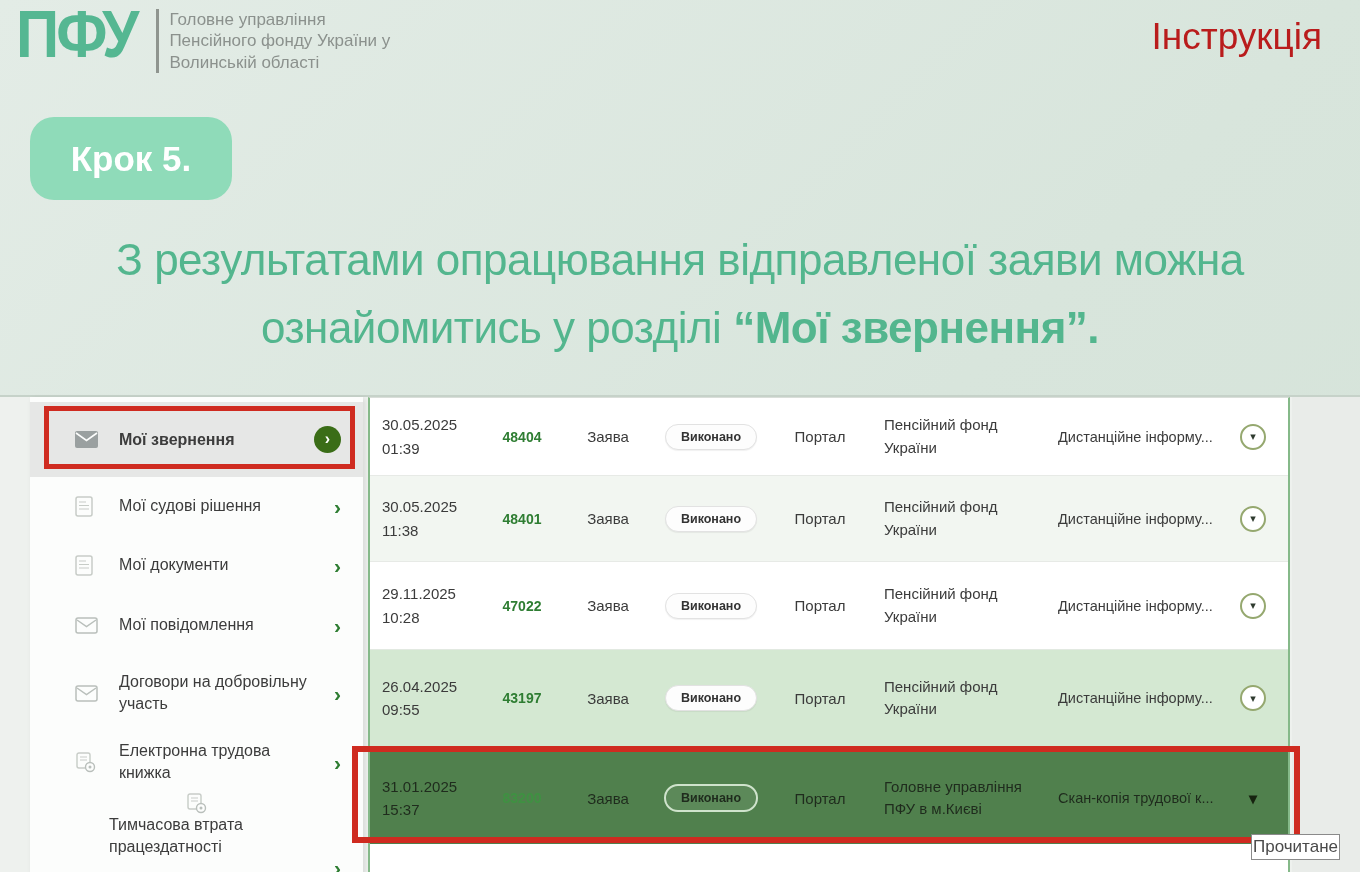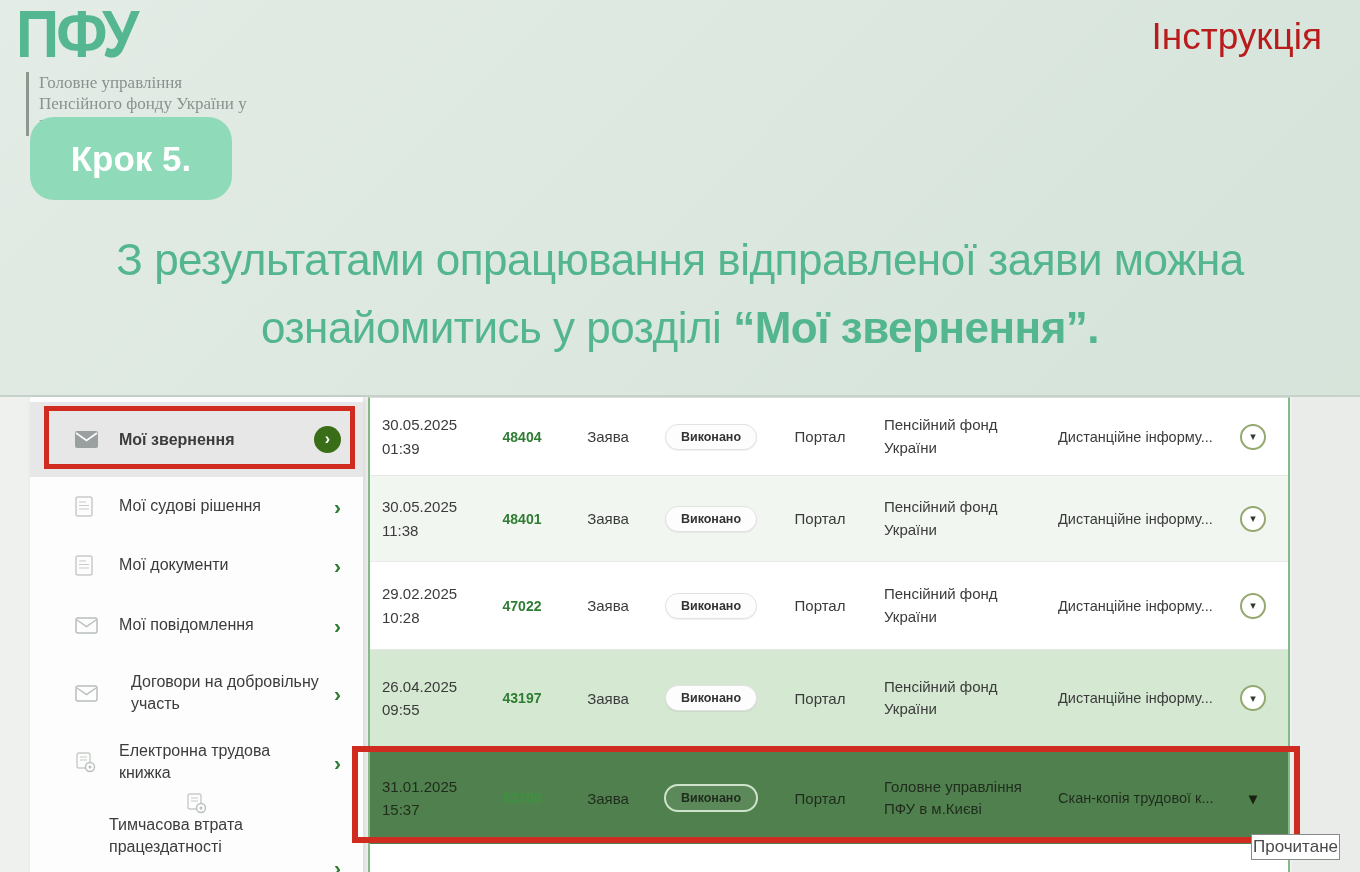--- a/index.html
+++ b/index.html
@@ -4,25 +4,25 @@
 <style>
   * { box-sizing: border-box; }
   html,body { margin:0; padding:0; }
   body {
     width:1360px; height:872px; position:relative; overflow:hidden;
     background:linear-gradient(135deg,#e3ece6 0%,#d8e5dc 60%,#d5e3d9 100%);
     font-family:"Liberation Sans",sans-serif;
   }
 
   
-  .header-logo { position:absolute; left:16px; top:0; display:flex; align-items:flex-start;flex-direction:column; }
+  .header-logo { position:absolute; left:16px; top:0; display:flex; align-items:flex-start; }
   .logo-text { font-size:60px; font-weight:800; color:#55b792; letter-spacing:-3px;
                line-height:1.05; transform:scaleY(1.1); transform-origin:top left; }
-  .org-block { border-left:3px solid #8f958f; margin-left:10px; padding-left:10px; margin-top:9px;
-               color:#8b918d; font-size:17px; line-height:1.25; font-weight:500;font-family:Liberation Serif, serif; }
+  .org-block { border-left:3px solid #8f958f; margin-left:20px; padding-left:10px; margin-top:9px;
+               color:#8b918d; font-size:17px; line-height:1.25; font-weight:500; }
   .doc-label { position:absolute; top:16px; right:38px; font-size:37px; color:#b91c1c; font-weight:500; }
 
   
   .badge { position:absolute; left:30px; top:117px; width:202px; height:83px;
            background:#8fdbb9; border-radius:24px; color:#ffffff; font-size:35px; font-weight:700;
            display:flex; align-items:center; justify-content:center; }
 
   
   .headline { position:absolute; top:226px; left:0; width:100%; text-align:center;
               color:#53b68e; font-size:44px; line-height:1.55; letter-spacing:-0.5px; }
@@ -142,21 +142,21 @@
       <span class="icon">
         <svg width="23" height="17" viewBox="0 0 23 17">
             <rect x="1" y="1" width="21" height="15" rx="2" fill="none" stroke="#b9bfbb" stroke-width="1.5"></rect>
             <path d="M2 3l9.5 6.5L21 3" fill="none" stroke="#b9bfbb" stroke-width="1.5"></path>
           </svg>
       </span>
       <span class="lbl">Мої повідомлення</span>
       <span class="side-chev">›</span>
     </div>
 
-    <div class="side-item" style="height:76px;gap:12px;">
+    <div class="side-item" style="height:76px;">
       <span class="icon">
         <svg width="23" height="17" viewBox="0 0 23 17">
             <rect x="1" y="1" width="21" height="15" rx="2" fill="none" stroke="#b9bfbb" stroke-width="1.5"></rect>
             <path d="M2 3l9.5 6.5L21 3" fill="none" stroke="#b9bfbb" stroke-width="1.5"></path>
           </svg>
       </span>
       <span class="lbl">Договори на добровільну участь</span>
       <span class="side-chev">›</span>
     </div>
 
@@ -220,21 +220,21 @@
       <div class="c-channel">Портал</div>
       <div class="c-org">Пенсійний фонд України</div>
       <div class="c-subject">Дистанційне інформу...</div>
       <div class="c-chev">
           <span class="chev-circle">▾</span>
         </div>
     </div>
 
     <div class="trow v-white2" style="height:88px;">
       <div class="c-date">
-          <div>29.02.2025</div>
+          <div>29.11.2025</div>
           <div>10:28</div>
         </div>
       <div class="c-num">47022</div>
       <div class="c-type">Заява</div>
       <div class="c-status">
           <span class="status-btn">Виконано</span>
         </div>
       <div class="c-channel">Портал</div>
       <div class="c-org">Пенсійний фонд України</div>
       <div class="c-subject">Дистанційне інформу...</div>

